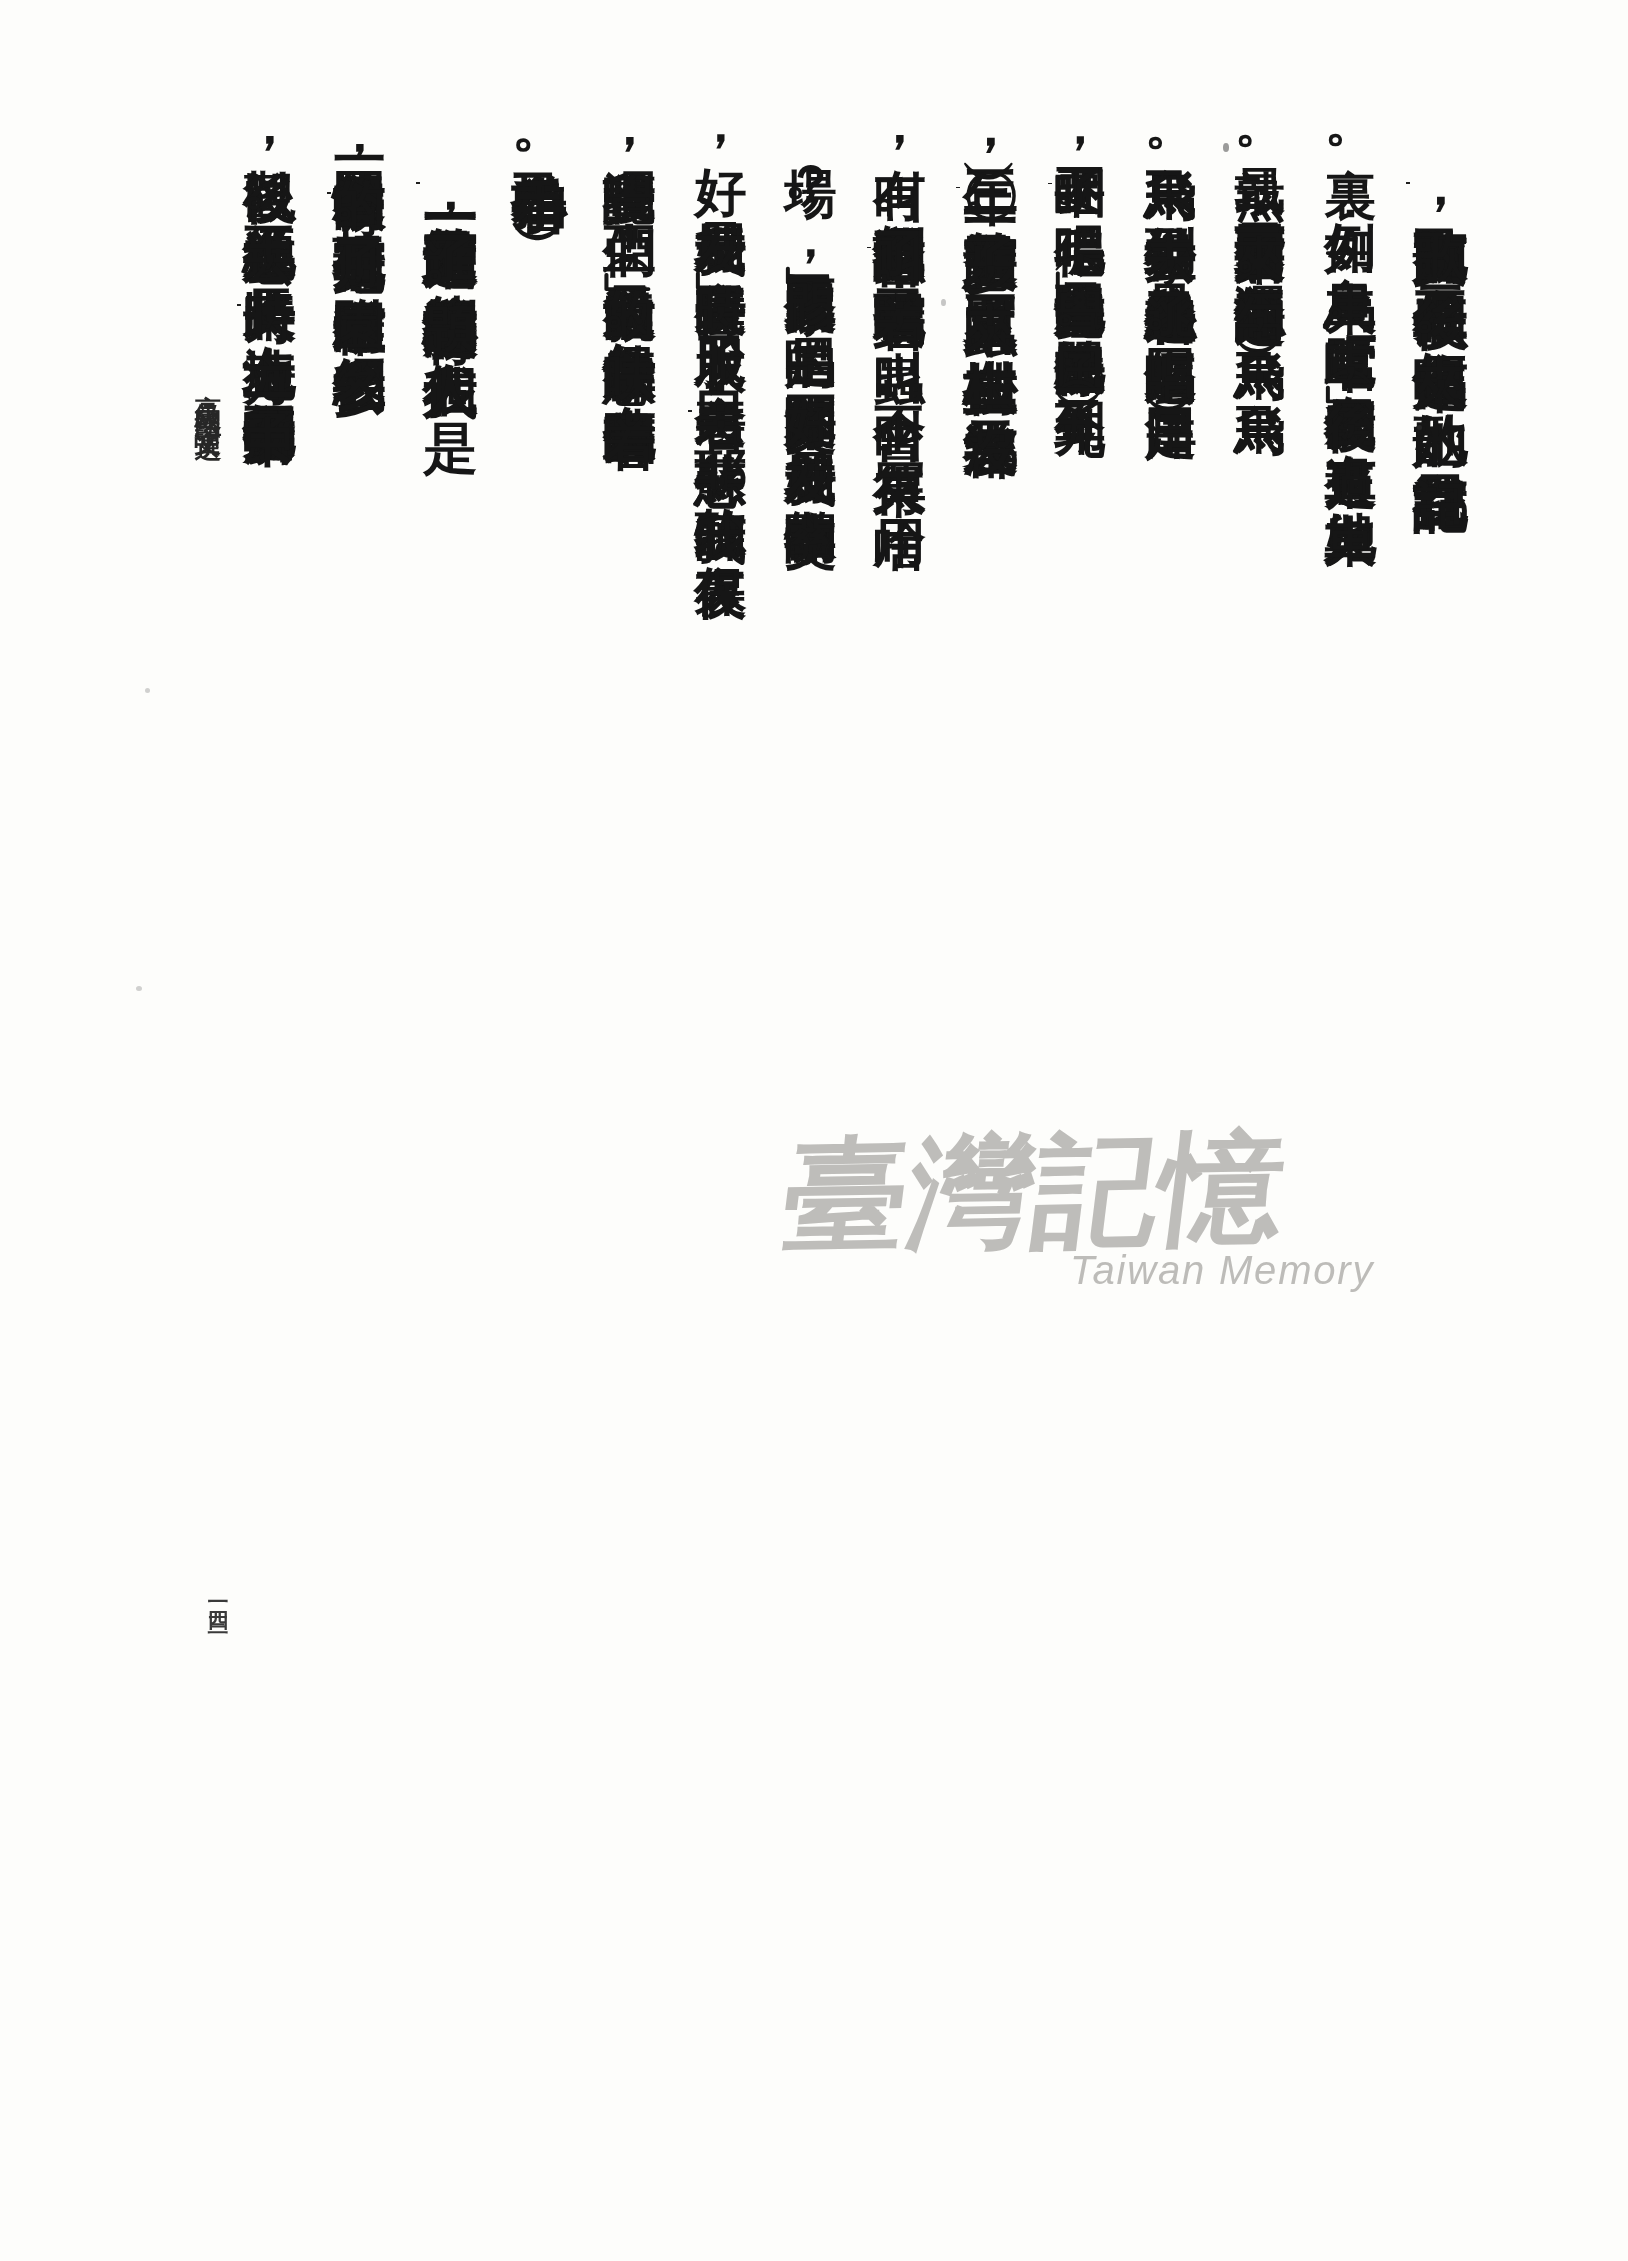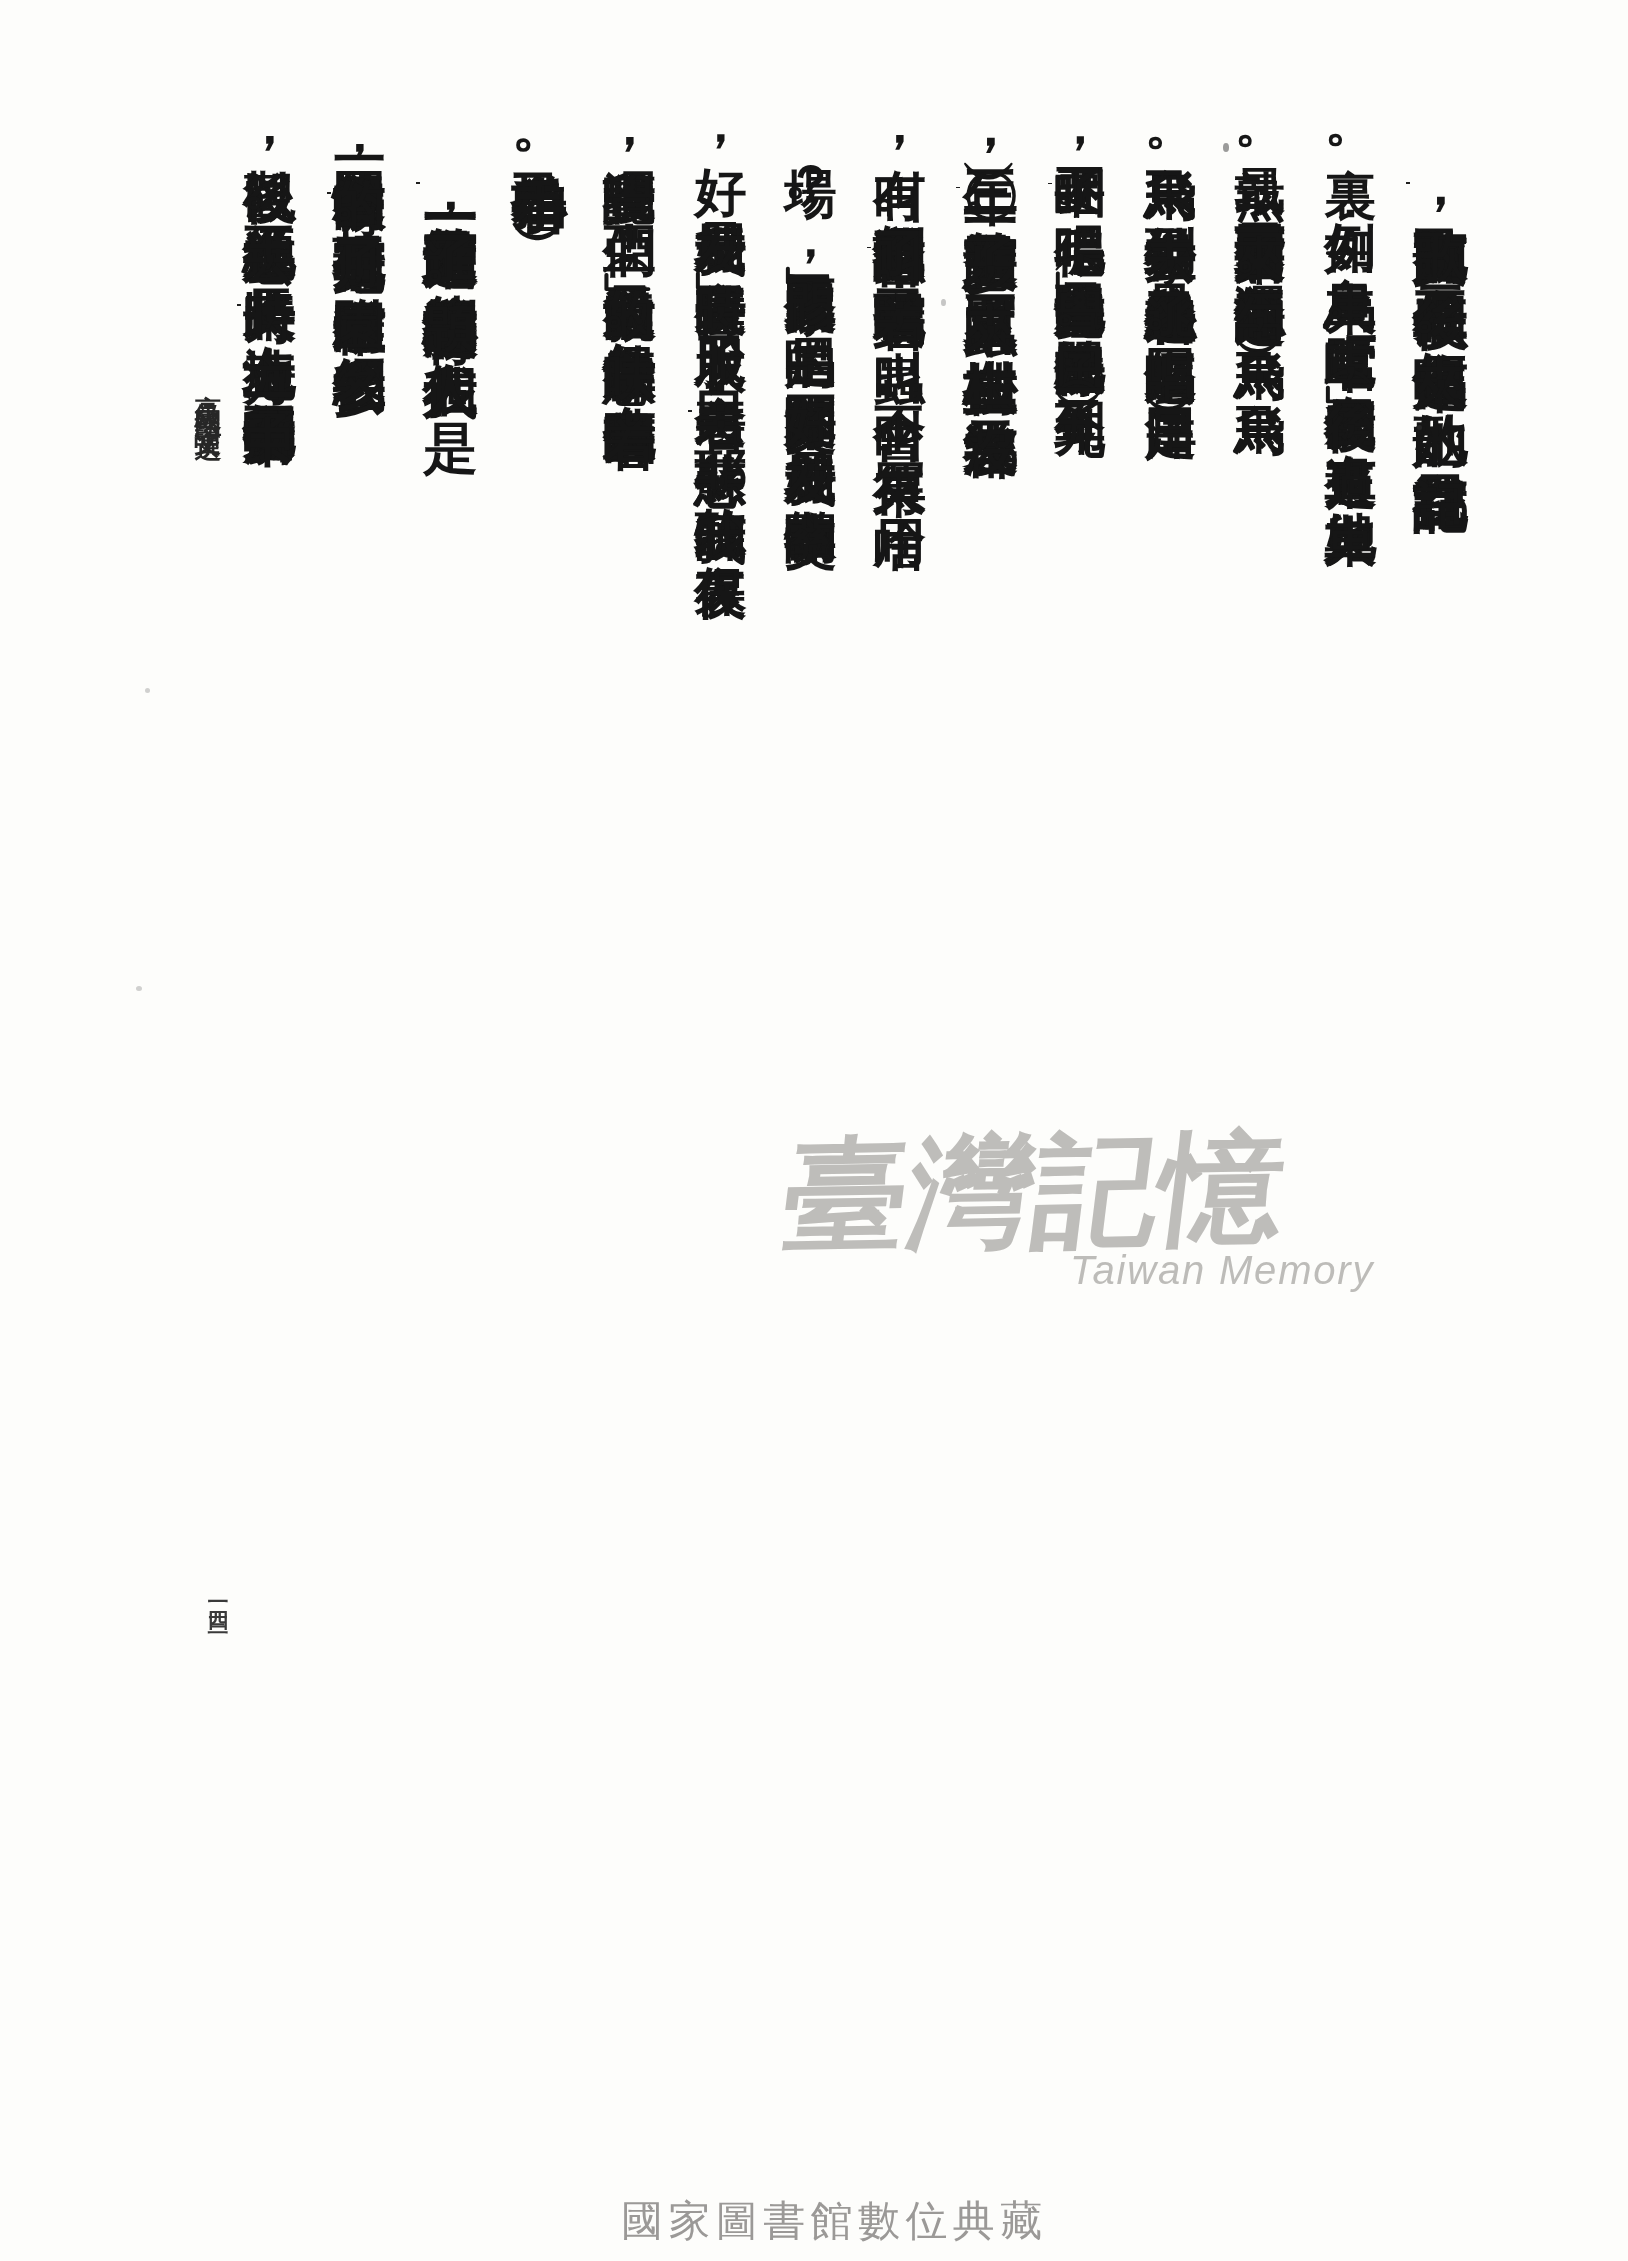--- a/index.html
+++ b/index.html
@@ -110,21 +110,20 @@
     </div>
 
   <div class="side-title">高級國語文選</div>
 
   <div class="page-number">一四三</div>
 
   <div class="watermark-cjk">臺灣記憶</div>
 
   <div class="watermark-en">Taiwan Memory</div>
 
-  <div class="footer-caption">國家圖書館數位典藏</div>
 
   <div class="speck s1"></div>
   <div class="speck s2"></div>
   <div class="speck s3"></div>
   <div class="speck s4"></div>
   <div class="speck s5"></div>
 
 </div>
 
 

